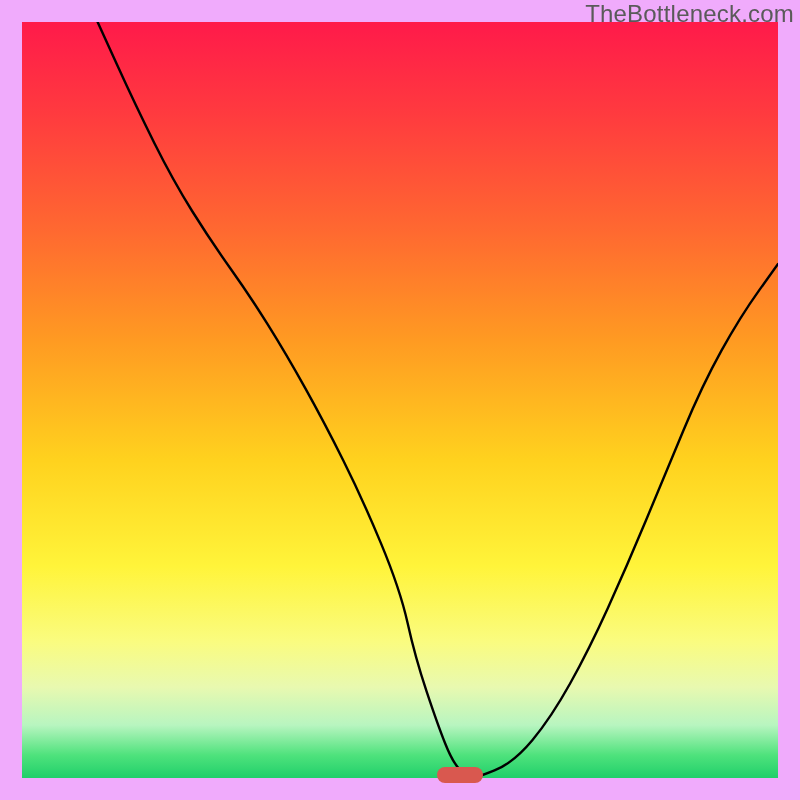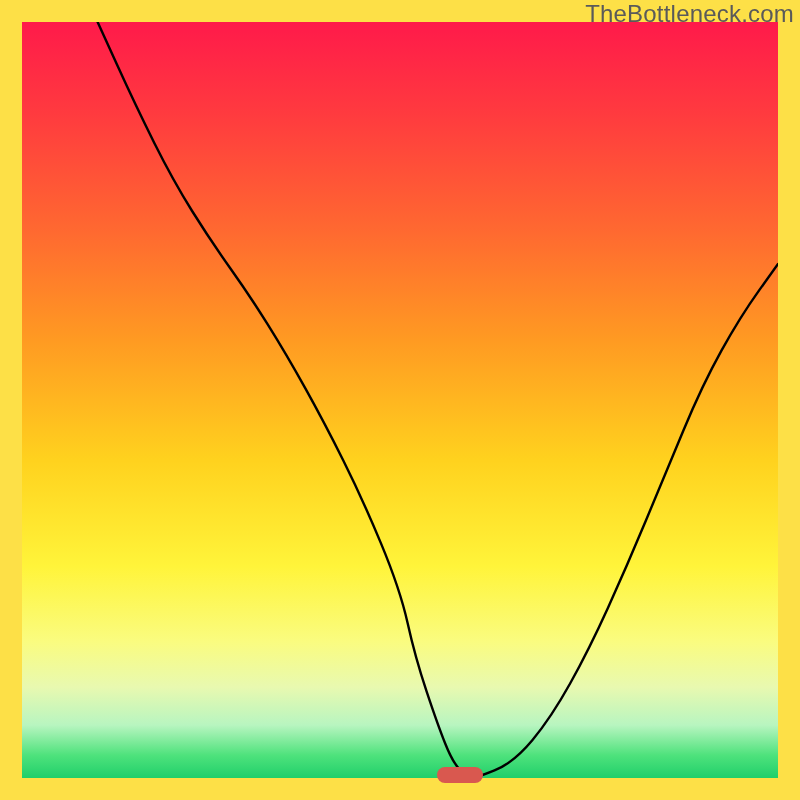--- a/index.html
+++ b/index.html
@@ -7,21 +7,21 @@
     padding: 0;
     width: 800px;
     height: 800px;
     background: #000;
     overflow: hidden;
   }
   .frame {
     position: relative;
     width: 800px;
     height: 800px;
-    background: #fde047;
+    background: #f0abfc;
   }
   .plot-area {
     position: absolute;
     left: 22px;
     top: 22px;
     width: 756px;
     height: 756px;
     background: linear-gradient(
       to bottom,
       #ff1a4a 0%,

